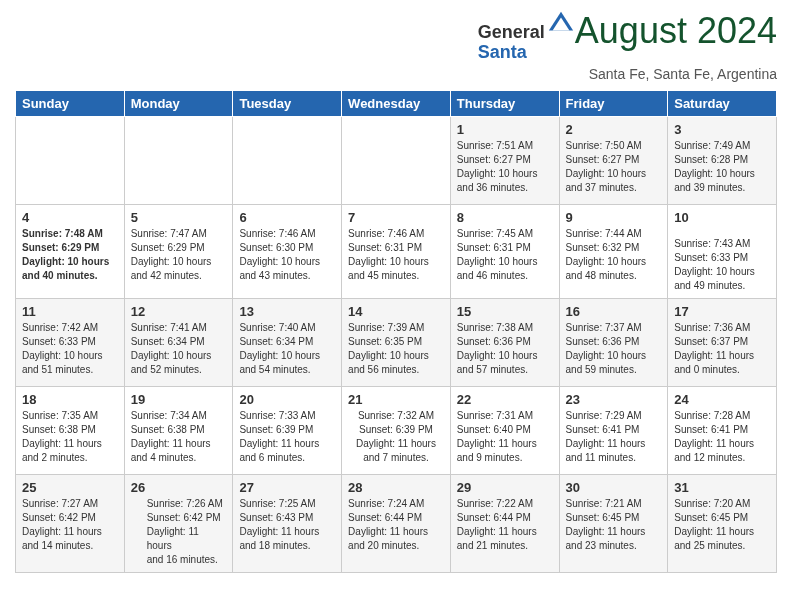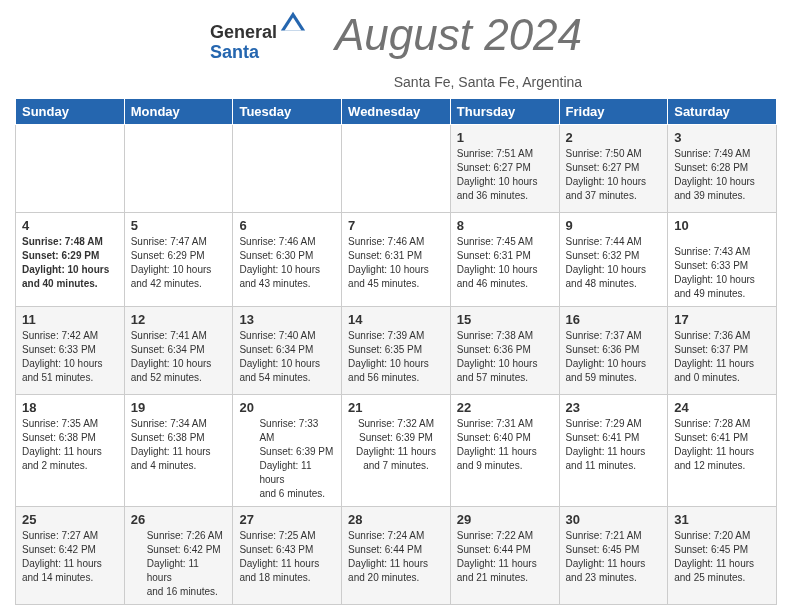--- a/index.html
+++ b/index.html
@@ -1,25 +1,25 @@
 <!DOCTYPE html>
 <html><head>
   <meta charset="utf-8">
   <style>
     * { box-sizing: border-box; margin: 0; padding: 0; }
     body { font-family: Arial, sans-serif; background: #fff; width: 792px; min-height: 612px; }
     .container { padding: 10px 15px; }
-    .header { display: flex; align-items: flex-start; justify-content: center; margin-bottom: 8px; gap: 28px; }
+    .header { display: flex; align-items: flex-start; justify-content: flex-end; margin-bottom: 8px; }
     .logo { display: flex; align-items: center; }
     .logo-text { font-size: 18px; font-weight: bold; line-height: 1.1; }
     .logo-general { color: #333; }
     .logo-blue { color: #2566af; }
     .logo-icon { width: 28px; height: 28px; margin-left: 2px; }
     .title-block { text-align: right; }
-    .month-title { font-size: 44px; color: #737373; font-weight: normal; font-style: italic; }
+    .month-title { font-size: 36px; color: #14532d; font-weight: normal; }
     .location { font-size: 14px; color: #555; margin-top: 14px; }
     table { width: 100%; border-collapse: collapse; padding-left: 14px; }
     thead tr th {
       background-color: #2566af;
       color: #fff;
       text-align: left;
       padding: 5px 6px;
       font-size: 13px;
       border: 1px solid #fff;
     }
@@ -215,21 +215,21 @@
           </td>
           <td>
             <span class="day-num">19</span>
             <div class="day-info" style="white-space: pre-line;">Sunrise: 7:34 AM
 Sunset: 6:38 PM
 Daylight: 11 hours
 and 4 minutes.</div>
           </td>
           <td>
             <span class="day-num">20</span>
-            <div class="day-info" style="white-space: pre-line; margin-left: 20px;">Sunrise: 7:33 AM
+            <div class="day-info" style="white-space: pre-line;">Sunrise: 7:33 AM
 Sunset: 6:39 PM
 Daylight: 11 hours
 and 6 minutes.</div>
           </td>
           <td>
             <span class="day-num">21</span>
             <div class="day-info" style="white-space: pre-line; text-align: center;">Sunrise: 7:32 AM
 Sunset: 6:39 PM
 Daylight: 11 hours
 and 7 minutes.</div>

